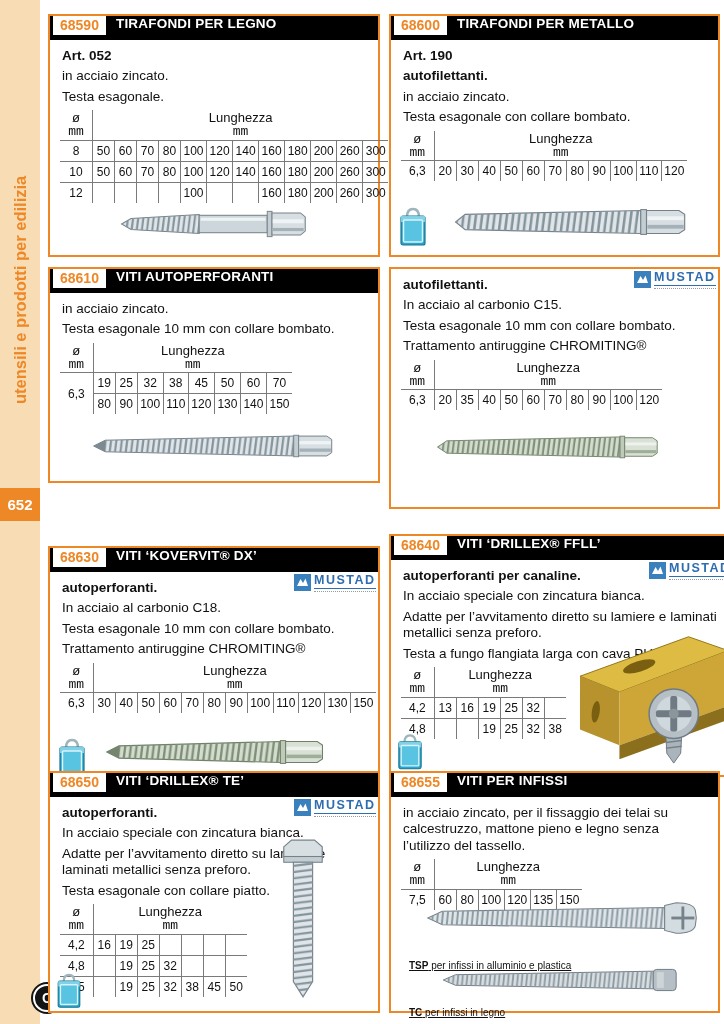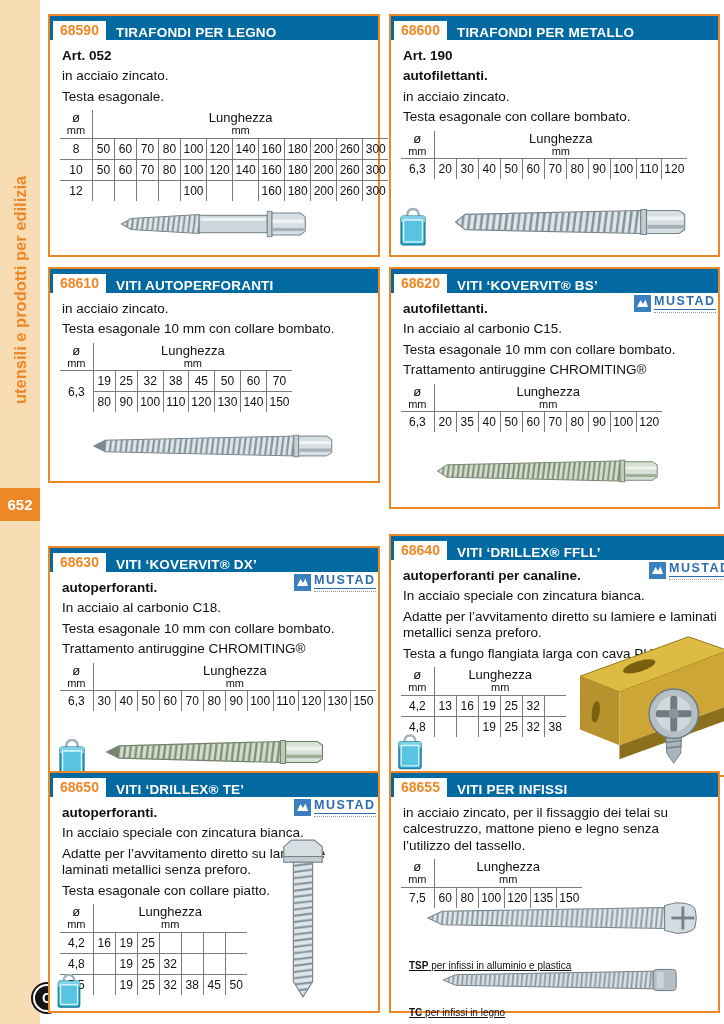--- a/index.html
+++ b/index.html
@@ -11,36 +11,36 @@
           writing-mode:vertical-rl;transform:rotate(180deg);
           text-align:center;line-height:40px;font-size:16.5px;font-weight:bold;color:#ee8725;}
   .pagenum{position:absolute;top:488px;left:0;width:40px;height:33px;background:#ee8725;
            color:#fff;font-weight:bold;font-size:15px;display:flex;align-items:center;justify-content:center;}
   .clogo{position:absolute;left:33px;top:984px;width:24px;height:24px;border-radius:50%;
          background:#141414;color:#fff;font-weight:bold;font-size:14px;
          display:flex;align-items:center;justify-content:center;
          border:2px solid #fff;box-shadow:0 0 0 2px #141414;}
   
   .card{position:absolute;background:#fff;border:2.5px solid #ee8725;box-sizing:border-box;}
-  .bar{height:24px;background:#0369a1;display:flex;align-items:flex-end;}
+  .bar{height:24px;background:#000000;display:flex;align-items:flex-start;}
   .code{background:#fff;color:#ee8725;font-weight:bold;font-size:14px;line-height:19px;
         padding:0 7px;margin-left:3px;}
   .title{color:#fff;font-weight:bold;font-size:13.5px;margin-left:10px;letter-spacing:.2px;white-space:nowrap;}
   .body{position:relative;height:calc(100% - 24px);padding:4px 8px;box-sizing:border-box;}
   .d{margin:4px;font-size:13.5px;line-height:1.22;}
   .d.b{font-weight:bold;}
   .img{position:absolute;}
   .img svg{width:100%;height:100%;display:block;}
   .cap{position:absolute;margin:16px;font-size:10px;white-space:nowrap;text-decoration:underline;}
   
   .tbl{margin:5px 0 0 2px;}
   table.spec{border-collapse:collapse;}
   .spec th{font-weight:normal;padding:1px 6px;vertical-align:bottom;}
   .spec th div{line-height:1.05;font-size:13px;text-align:center;}
-  .spec .dunit{font-size:11px;}
+  .spec .dunit{font-size:13px;font-family:Liberation Mono, monospace;}
   .spec .dsym{font-size:13px;}
   .spec .dia-h{border-right:1.5px solid #7a7a7a;}
   .spec td{border-top:1.5px solid #7a7a7a;text-align:center;font-size:12px;
            padding:3px 2.5px;min-width:16px;}
   .spec td.val{border-left:1.5px solid #7a7a7a;}
   .spec td.dia{padding:3px 8px;}
   
   .mustad{position:absolute;top:2px;right:2px;display:flex;align-items:flex-start;gap:3px;}
   .m-sq{width:17px;height:17px;display:block;}
   .m-name{font-size:12.5px;font-weight:bold;letter-spacing:1.5px;color:#2d6db0;
@@ -274,24 +274,20 @@
           <rect x="244" y="11" width="6" height="26" fill="#c3cdd2" stroke="#76828a" stroke-width="1.1"></rect>
           <polygon points="250,12 284,12 290,16 290,32 284,36 250,36" fill="#d8dfe3" stroke="#76828a" stroke-width="1.2"></polygon>
           <rect x="251" y="18" width="38" height="4" fill="#eef3f5"></rect>
           <rect x="251" y="27" width="38" height="4" fill="#a5b1b8"></rect>
         </svg>
       </div>
     </div>
   </section>
 
   <section class="card" style="left:389px;top:267px;width:331px;height:242px">
-    <header class="bar">
-      <span class="code">68620</span>
-      <span class="title">VITI ‘KOVERVIT® BS’</span>
-    </header>
     <div class="body">
       <div class="mustad">
         <svg class="m-sq" viewBox="0 0 17 17">
           <rect width="17" height="17" fill="#3a80bd"></rect>
           <path d="M3,12 L6.5,5 L9,9 L11.5,4.5 L14,12 Z" fill="#fff"></path>
         </svg>
         <div>
           <div class="m-name">MUSTAD</div>
           <div class="m-tag"></div>
         </div>

